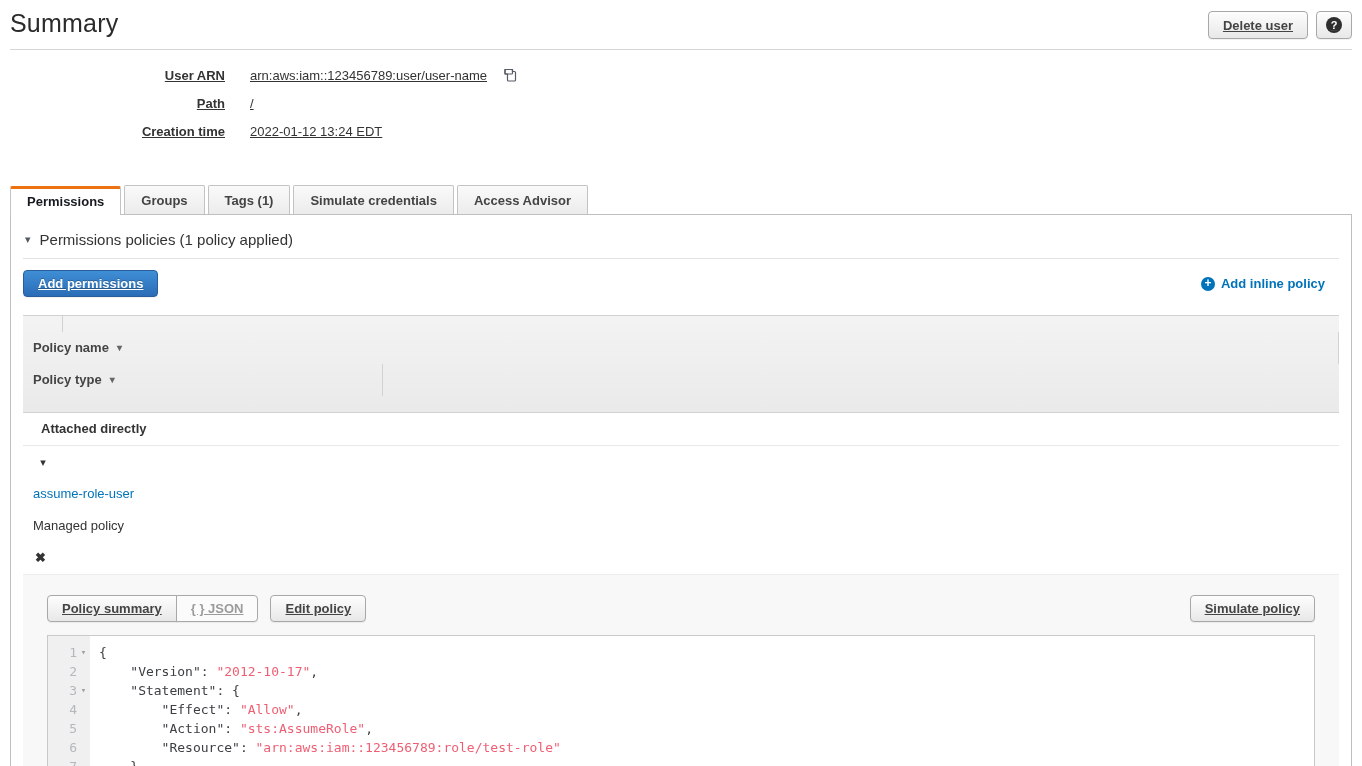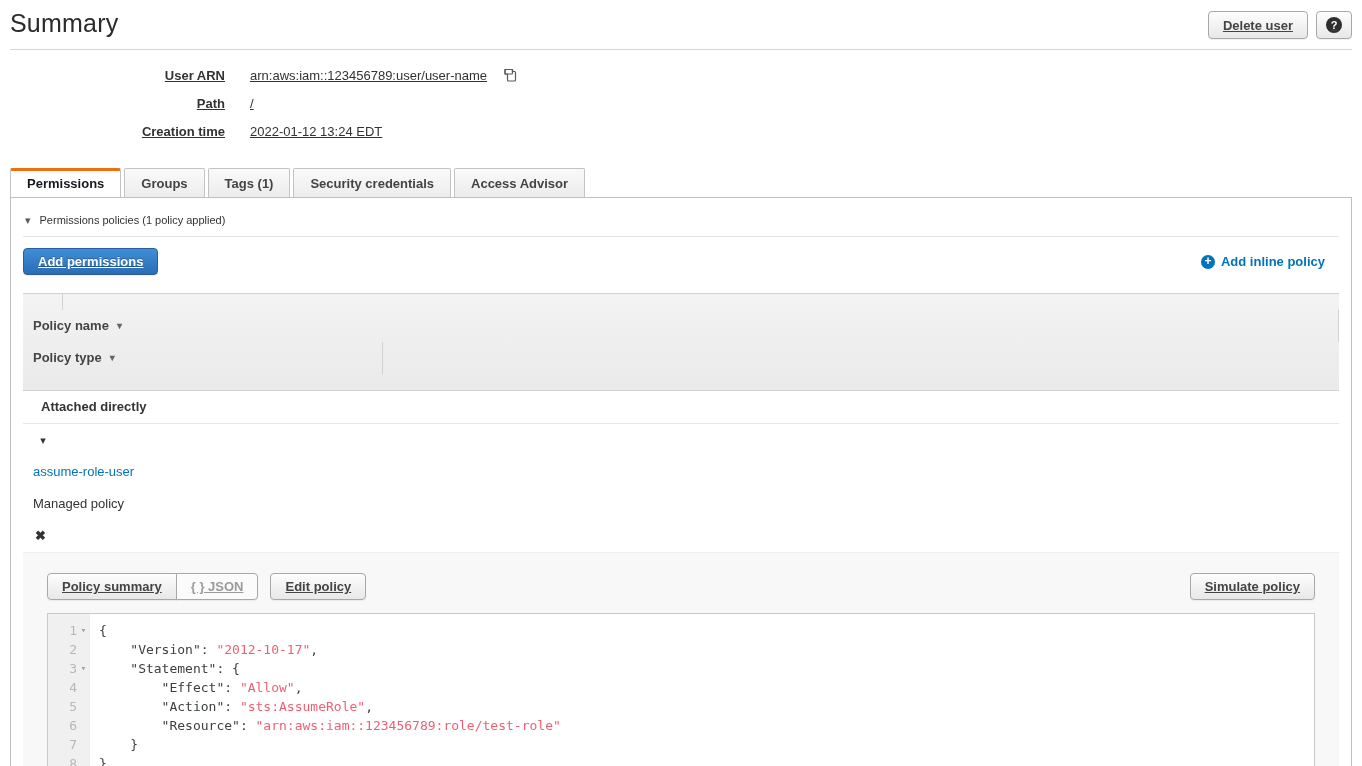--- a/index.html
+++ b/index.html
@@ -38,42 +38,42 @@
   }
 
   
   .user-info { padding:18px 0 12px;text-decoration:underline; }
   .info-row { display:flex; align-items:center; margin-bottom:13px; line-height:15px; }
   .info-label { width:240px; text-align:right; font-weight:bold; color:#333; padding-right:25px; }
   .info-value { color:#333; display:flex; align-items:flex-start; gap:16px; }
   .copy-icon { display:inline-flex; cursor:pointer; }
 
   
-  .tabbar { display:flex; align-items:flex-start; margin-top:4px; }
+  .tabbar { display:flex; align-items:center; margin-top:21px; }
   .tab {
     padding:7px 16px 6px; margin-right:3px; font-weight:bold; color:#444;
     background:linear-gradient(#fafafa,#ececec);
     border:1px solid #c3c3c3; border-bottom:none;
     border-radius:2px 2px 0 0; cursor:pointer; position:relative; line-height:15px;
   }
   .tab.active {
     background:#fff; color:#16191f;
     border-top:3px solid #ec7211; padding-top:5px;
     margin-bottom:-1px; z-index:2;
   }
 
   
   .tab-content {
     border:1px solid #bfbfbf; border-bottom:none;
     height:577px; padding:14px 12px 0; background:#fff;
   }
 
   .section-title-row { display:flex; align-items:center; gap:9px; padding:2px 2px 0; cursor:pointer; }
   .caret { font-size:11px; color:#545b64; line-height:1; }
-  .section-title { font-size:11px; color:#333; }
+  .section-title { font-size:15px; color:#333; }
   .section-divider { border:none; border-top:1px solid #e3e3e3; margin:10px 0 0; }
 
   .actions-row { display:flex; justify-content:space-between; align-items:center; margin:11px 0 18px; }
   .link {
     color:#0073bb; font-weight:bold; cursor:pointer; text-decoration:none;
     display:inline-flex; align-items:center; gap:6px; margin-right:14px;
   }
   .plus-circle {
     width:14px; height:14px; border-radius:50%; background:#0073bb; color:#fff;
     font-size:12px; font-weight:bold; display:flex; align-items:center; justify-content:center;
@@ -176,21 +176,21 @@
     <div class="info-row">
       <span class="info-label">Creation time</span>
       <span class="info-value">2022-01-12 13:24 EDT</span>
     </div>
   </div>
 
   <div class="tabbar">
     <div class="tab active">Permissions</div>
     <div class="tab">Groups</div>
     <div class="tab">Tags (1)</div>
-    <div class="tab">Security credentials</div>
+    <div class="tab">Simulate credentials</div>
     <div class="tab">Access Advisor</div>
   </div>
 
   <div class="tab-content">
 
     <div class="section-title-row">
       <span class="caret">▾</span>
       <span class="section-title">Permissions policies (1 policy applied)</span>
     </div>
     <hr class="section-divider">

